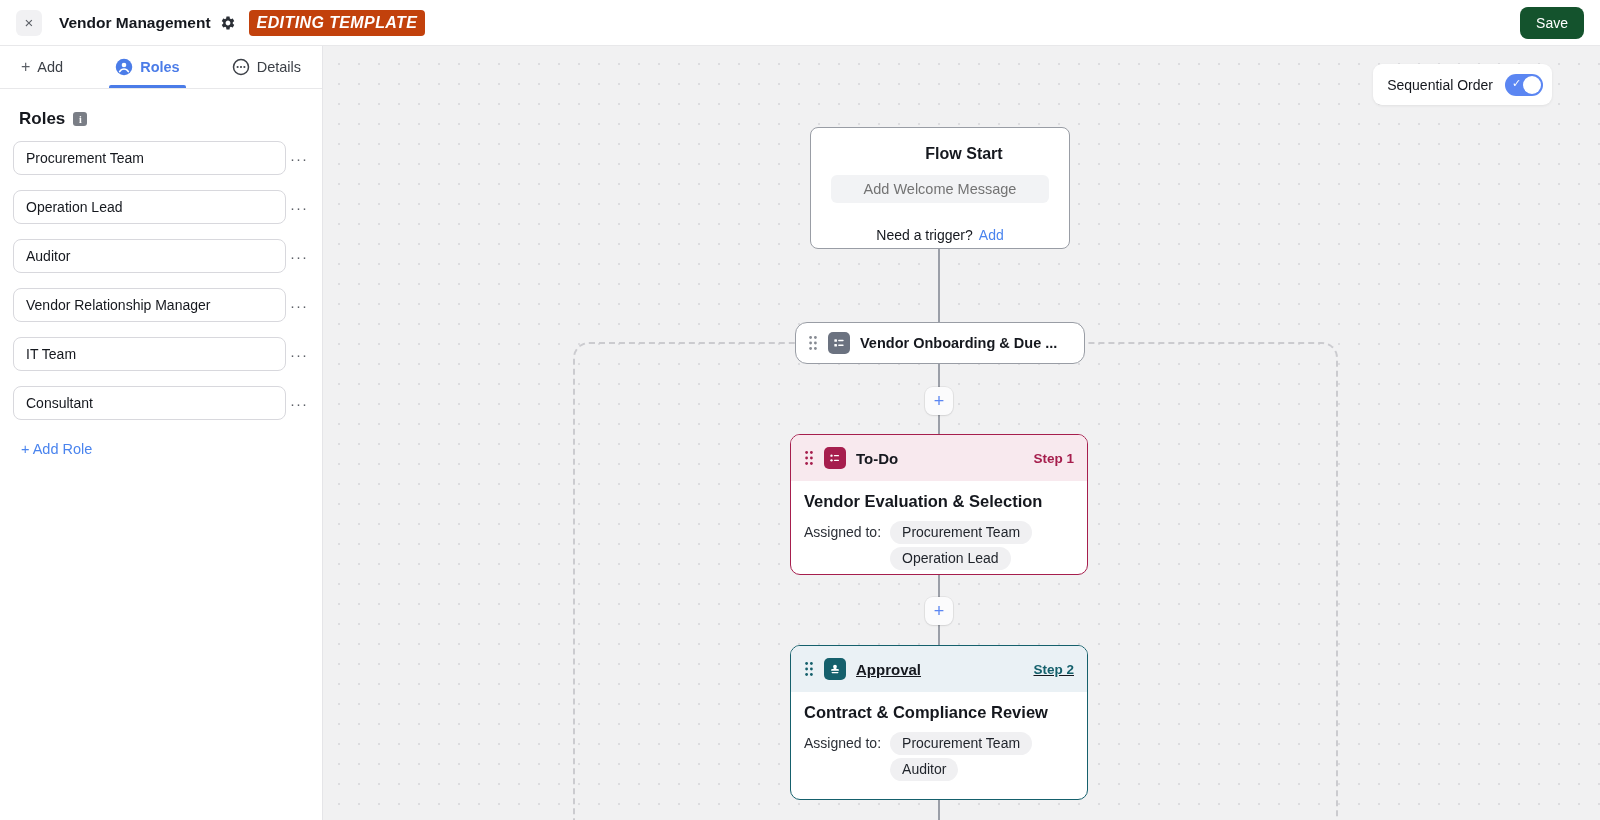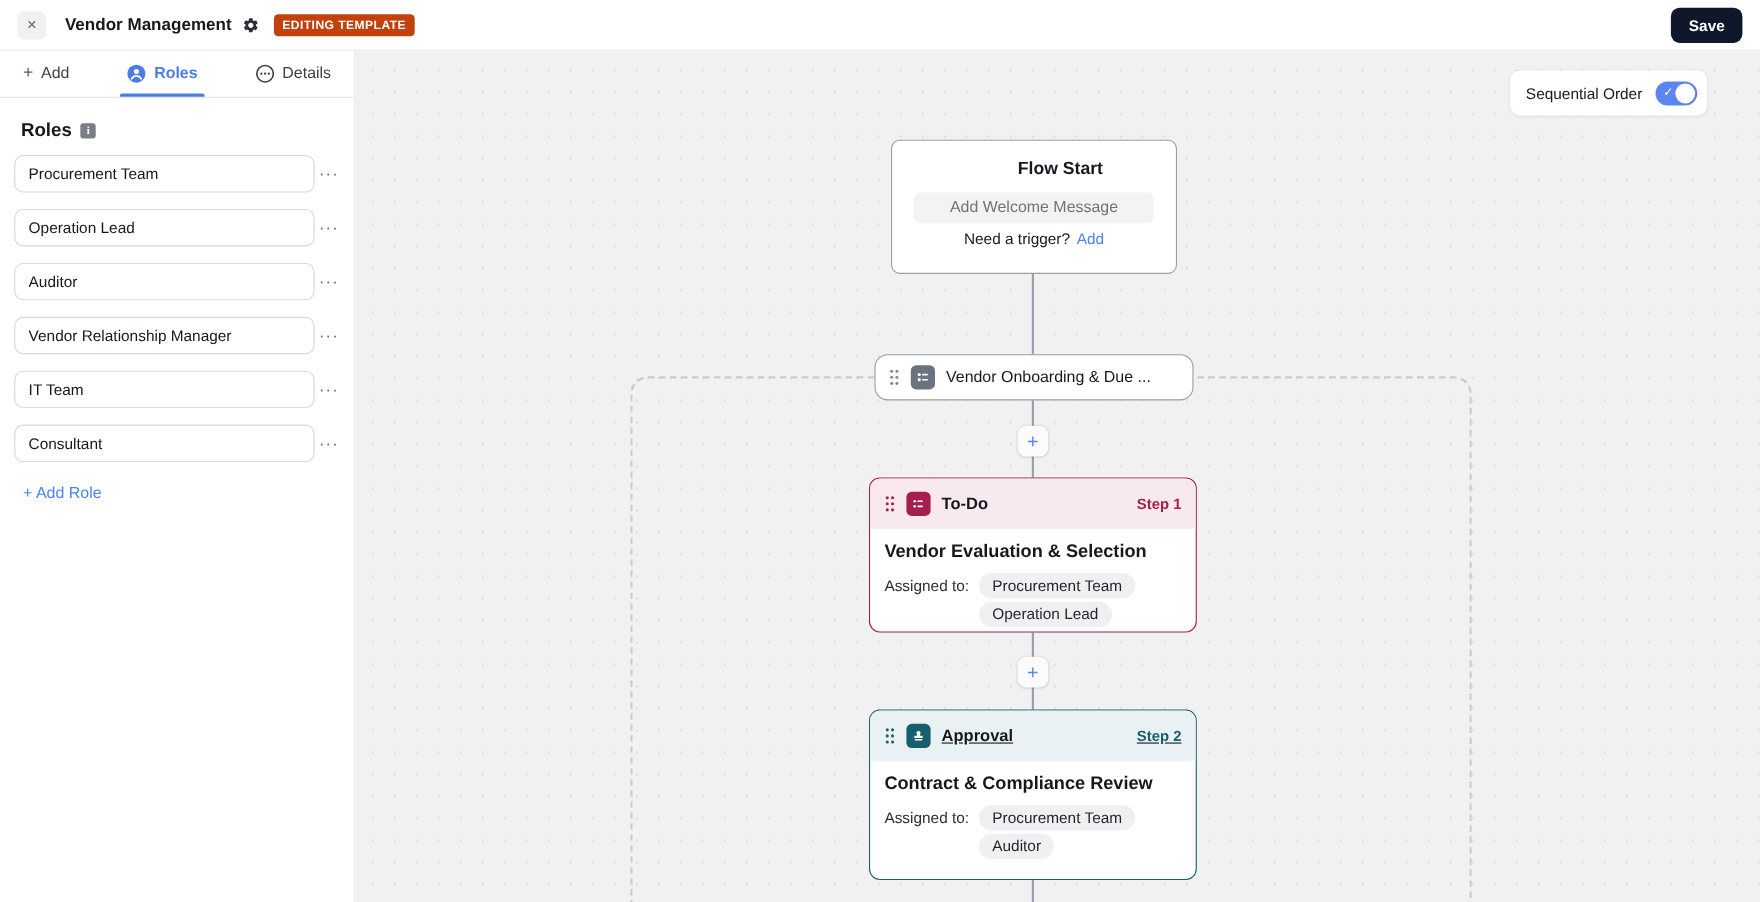--- a/index.html
+++ b/index.html
@@ -7,24 +7,24 @@
     font-family:"Liberation Sans", sans-serif; background:#fff; color:#15181e; }
 
   
   .topbar { height:46px; display:flex; align-items:center; padding:0 16px;
     background:#fff; border-bottom:1px solid #e8e8ea; position:relative; z-index:30; }
   .close-btn { width:26px; height:26px; border-radius:6px; background:#f1f1f3;
     display:flex; align-items:center; justify-content:center; color:#5b5f66;
     font-size:15px; cursor:pointer; border:none; }
   .doc-title { margin-left:17px; font-size:15.5px; font-weight:bold; color:#15181e; }
   .gear { margin-left:9px; display:flex; align-items:center; cursor:pointer; }
-  .badge { margin-left:13px; background:#c2410c; color:#fff; font-size:11px;
-    font-weight:bold; letter-spacing:.4px; padding:4px 8px; border-radius:4px; }
-  .save-btn { margin-left:auto; background:#0f172a; color:#fff; border:none;
-    font-size:14px; font-weight:bold; padding:8px 16px; border-radius:8px; cursor:pointer; }
+  .badge { margin-left:13px; background:#c2410c; color:#fff; font-size:16px;
+    font-weight:bold; letter-spacing:.4px; padding:4px 8px; border-radius:4px;font-style:italic; }
+  .save-btn { margin-left:auto; background:#14532d; color:#fff; border:none;
+    font-size:14px; font-weight:normal; padding:8px 16px; border-radius:8px; cursor:pointer; }
 
   
   .main { display:flex; height:774px; }
   .sidebar { width:323px; background:#fff; border-right:1px solid #e5e5e8; }
 
   
   .tabbar { height:43px; display:flex; align-items:stretch; justify-content:space-between;
     padding:0 21px; border-bottom:1px solid #e8e8ea; }
   .tab { display:flex; align-items:center; gap:7px; font-size:14.5px; color:#3c4047;
     position:relative; cursor:pointer; }
@@ -68,27 +68,27 @@
 
   .connector { position:absolute; width:2px; background:#9b9fa8; left:615px; z-index:2; }
 
   .flow-start { position:absolute; left:487px; top:81px; width:260px; height:122px;
     background:#fff; border:1px solid #999da5; border-radius:8px; z-index:3;
     text-align:center; padding-top:17px; }
   .flow-start-title { font-size:16px; font-weight:bold; color:#15181e;margin-left:48px; }
   .welcome-btn { display:block; margin:12px 20px 0; width:calc(100% - 40px); height:28px;
     background:#f2f3f5; border:none; border-radius:6px; color:#737373; font-size:14.5px;
     cursor:pointer; font-family:"Liberation Sans", sans-serif; }
-  .trigger-line { margin-top:6px; font-size:14px; color:#15181e; }
+  .trigger-line { margin-top:24px; font-size:14px; color:#15181e; }
   .trigger-add { color:#4a84ee; margin-left:6px; cursor:pointer; }
 
   .collapsed-node { position:absolute; left:472px; top:276px; width:290px; height:42px;
     background:#fff; border:1px solid #999da5; border-radius:12px; z-index:3;
     display:flex; align-items:center; padding:0 12px; gap:10px; cursor:pointer; }
-  .collapsed-title { font-size:14.5px; font-weight:normal; color:#15181e; white-space:nowrap; }
+  .collapsed-title { font-size:14.5px; font-weight:bold; color:#15181e; white-space:nowrap; }
 
   .plus-btn { position:absolute; left:602px; width:28px; height:28px; border-radius:8px;
     background:#fbfbfc; border:none; box-shadow:0 0 0 1px rgba(0,0,0,.05), 0 1px 2px rgba(0,0,0,.08);
     color:#5b86f2; font-size:18px; line-height:26px; cursor:pointer; z-index:4; }
 
   .step-card { position:absolute; left:467px; width:298px; background:#fff;
     border-radius:10px; overflow:hidden; z-index:3; cursor:pointer; }
   .step-card.todo { top:388px; height:141px; border:1.5px solid #a61e4d; }
   .step-card.approval { top:599px; height:155px; border:1.5px solid #15606c; }
   .step-head { height:46px; display:flex; align-items:center; gap:10px; padding:0 13px; }

